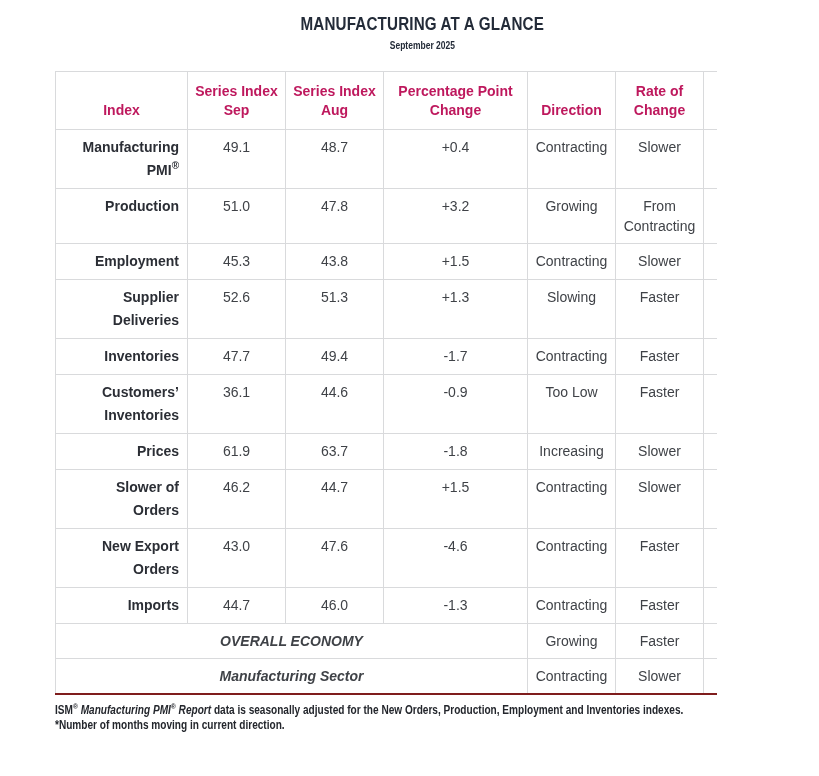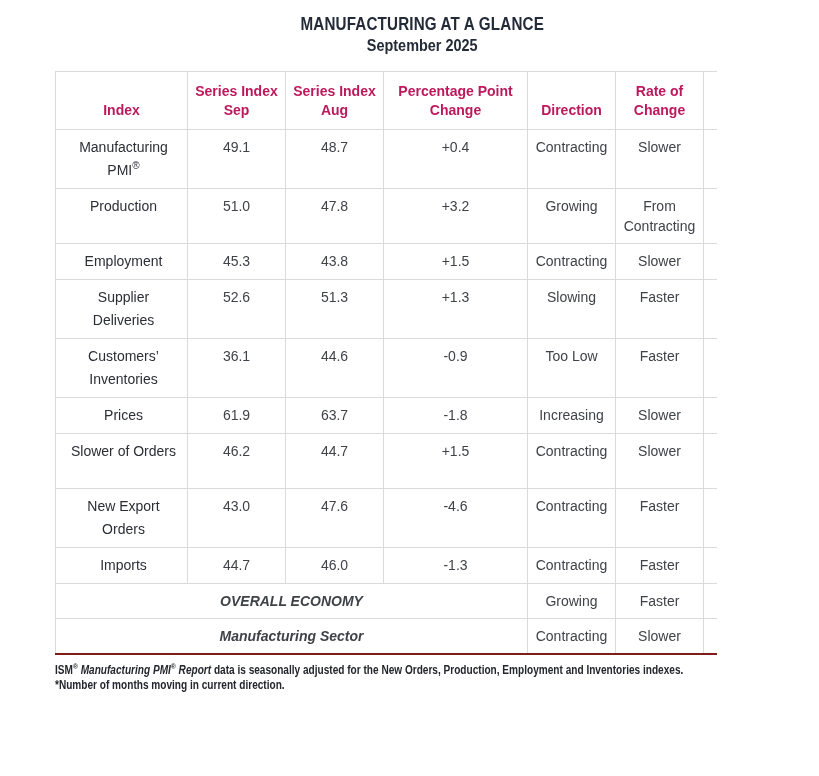--- a/index.html
+++ b/index.html
@@ -22,21 +22,21 @@
     margin: 13px 0 0 0;
     text-align: center;
     font-size: 19px; line-height: 21px;
     font-weight: bold;
     color: #232b38;
   }
   .page-title .squeeze { display: inline-block; transform: scaleX(0.80); letter-spacing: 0.2px; }
   .page-subtitle {
     margin: 4px 0 0 0;
     text-align: center;
-    font-size: 17px; line-height: 16px;
+    font-size: 10px; line-height: 16px;
     font-weight: bold;
     color: #232b38;
   }
   .page-subtitle .squeeze { display: inline-block; transform: scaleX(0.85); }
 
   
   table.glance {
     margin-top: 17px;
     border-collapse: collapse;
     table-layout: fixed;
@@ -58,22 +58,22 @@
     background: #fff;
   }
   table.glance tbody td {
     vertical-align: top;
     text-align: center;
     font-size: 14px; line-height: 20px;
     color: #3f4247;
     padding: 7px 6px 6px 6px;
   }
   table.glance td.index-cell {
-    text-align: center;
-    font-weight: normal;
+    text-align: right;
+    font-weight: bold;
     color: #2b2e35;
     line-height: 23px;
     padding: 6px 8px 6px 12px;
   }
   table.glance td.index-cell sup { font-size: 10px; }
   tr.tall  { height: 55px; }
   tr.short { height: 35px; }
   tr.summary td { vertical-align: middle; padding-top: 2px; padding-bottom: 2px; }
   td.summary-label {
     font-weight: bold;
@@ -185,20 +185,29 @@
           </tr>
           <tr class="tall">
             <td class="index-cell">Supplier Deliveries</td>
             <td>52.6</td>
             <td>51.3</td>
             <td>+1.3</td>
             <td>Slowing</td>
             <td>Faster</td>
             <td>2</td>
           </tr>
+          <tr class="short">
+            <td class="index-cell">Inventories</td>
+            <td>47.7</td>
+            <td>49.4</td>
+            <td>-1.7</td>
+            <td>Contracting</td>
+            <td>Faster</td>
+            <td>5</td>
+          </tr>
           <tr class="tall">
             <td class="index-cell">Customers’ Inventories</td>
             <td>36.1</td>
             <td>44.6</td>
             <td>-0.9</td>
             <td>Too Low</td>
             <td>Faster</td>
             <td>12</td>
           </tr>
           <tr class="short">

